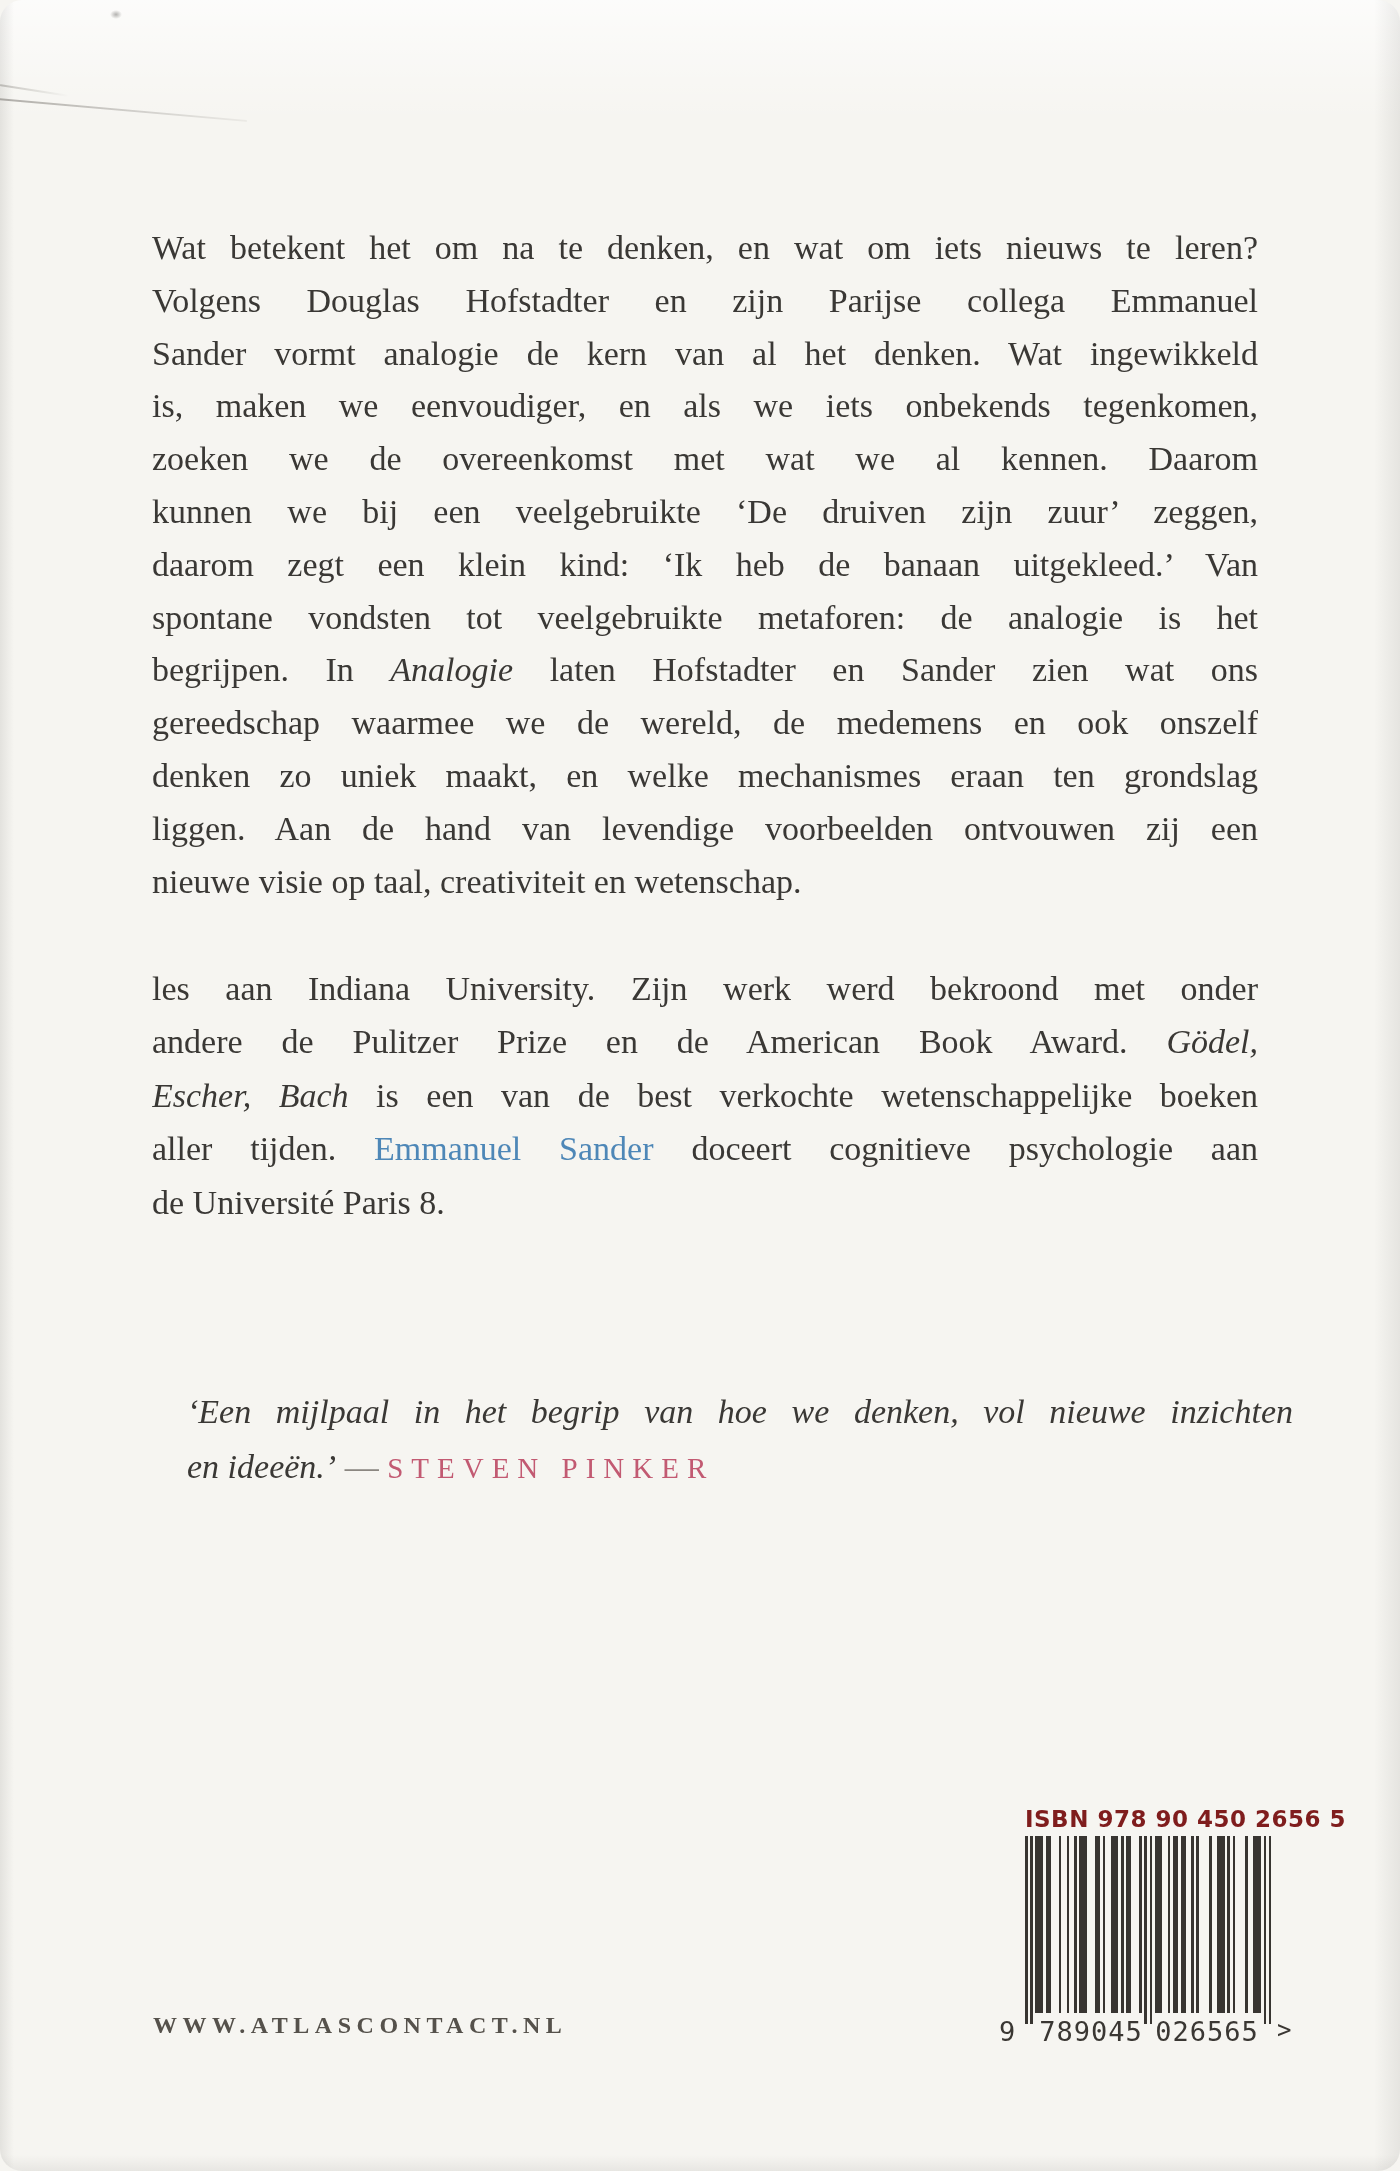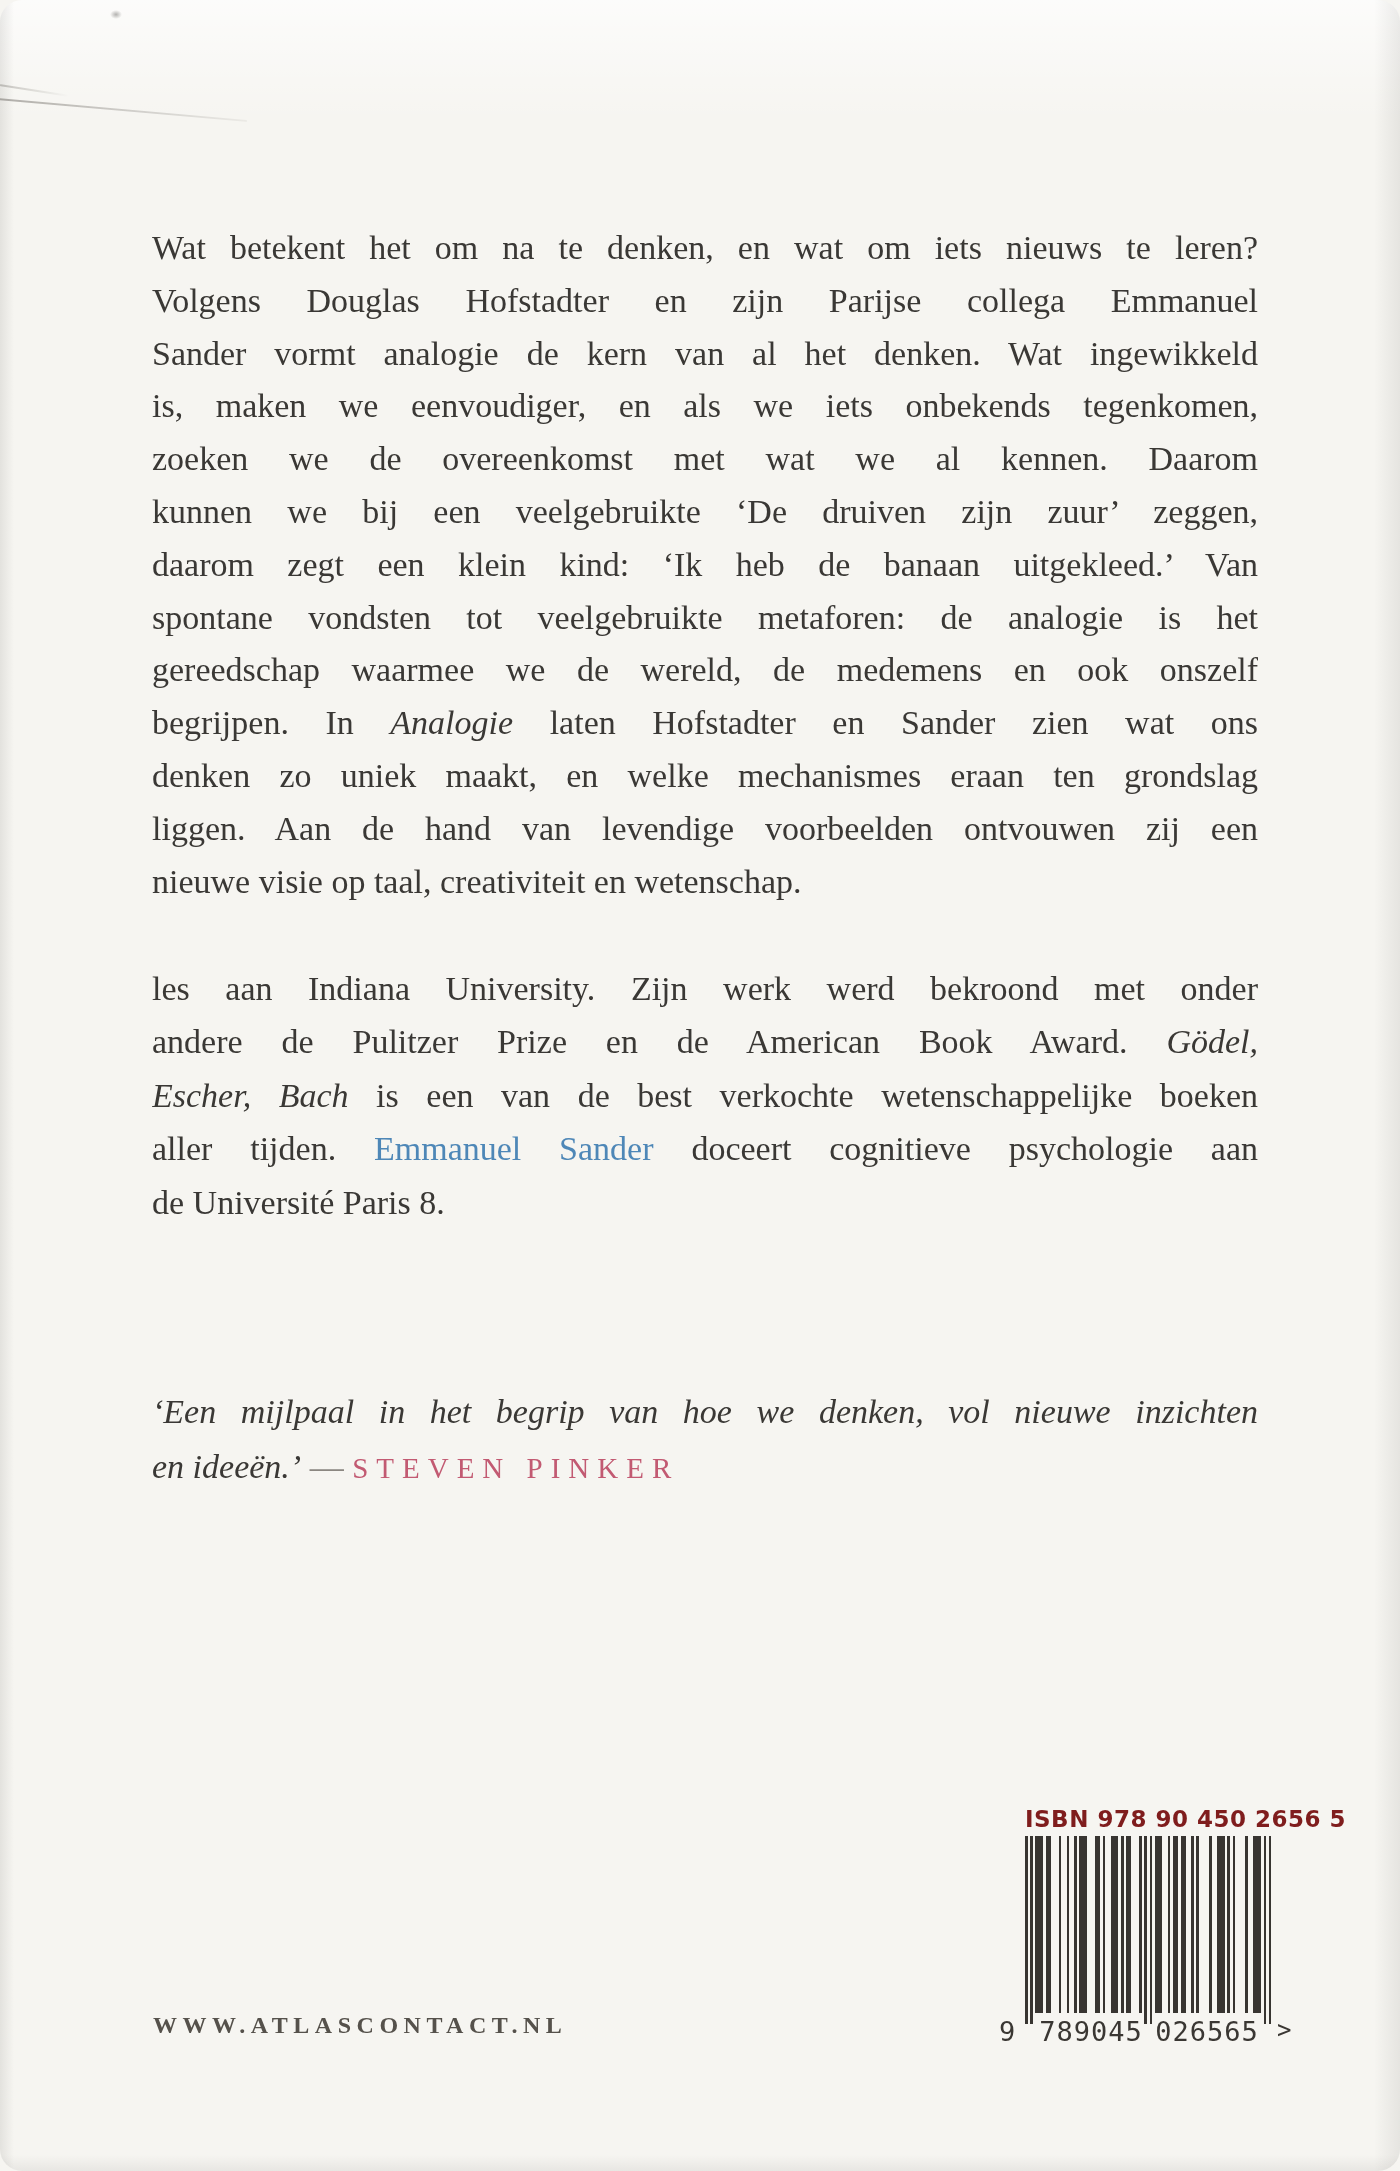--- a/index.html
+++ b/index.html
@@ -3,21 +3,21 @@
 <meta charset="utf-8">
 <title>Book back cover</title>
 <style>
   html,body{margin:0;padding:0;background:#f6f5f1;}
   .page{position:relative;width:1400px;height:2171px;background:#f6f5f1;overflow:hidden;
         font-family:"Liberation Serif",serif;color:#3a3835;border-radius:22px;}
   
   .para{position:absolute;left:152px;width:1106px;font-size:34px;color:#3a3835;}
   .p-syn{top:222px;line-height:52.8px;}
   .p-bio{top:962px;line-height:53.4px;}
-  .p-q1{top:1384px;line-height:55px;}
+  .p-q1{top:1384px;line-height:55px;margin-left:35px;}
   .p-q2{top:1542px;line-height:55px;}
   .tline{text-align:justify;text-align-last:justify;overflow:hidden;}
   .p-syn .tline{height:52.8px;} .p-bio .tline{height:53.4px;}
   .p-q1 .tline,.p-q2 .tline{height:55px;}
   .tline.tlast{text-align-last:left;}
   .it{font-style:italic;}
   .blue{color:#4e87b7;}
   .dash{color:#8b8781;}
   .caps{font-size:29px;letter-spacing:8px;color:#c25a72;}
   
@@ -71,22 +71,22 @@
 
   <div class="para p-syn">
       <div class="tline"><span>Wat betekent het om na te denken, en wat om iets nieuws te leren?</span></div>
       <div class="tline"><span>Volgens Douglas Hofstadter en zijn Parijse collega Emmanuel</span></div>
       <div class="tline"><span>Sander vormt analogie de kern van al het denken. Wat ingewikkeld</span></div>
       <div class="tline"><span>is, maken we eenvoudiger, en als we iets onbekends tegenkomen,</span></div>
       <div class="tline"><span>zoeken we de overeenkomst met wat we al kennen. Daarom</span></div>
       <div class="tline"><span>kunnen we bij een veelgebruikte ‘De druiven zijn zuur’ zeggen,</span></div>
       <div class="tline"><span>daarom zegt een klein kind: ‘Ik heb de banaan uitgekleed.’ Van</span></div>
       <div class="tline"><span>spontane vondsten tot veelgebruikte metaforen: de analogie is het</span></div>
+      <div class="tline"><span>begrijpen. In </span><span class="it">Analogie</span><span> laten Hofstadter en Sander zien wat ons</span></div>
       <div class="tline"><span>gereedschap waarmee we de wereld, de medemens en ook onszelf</span></div>
-      <div class="tline"><span>begrijpen. In </span><span class="it">Analogie</span><span> laten Hofstadter en Sander zien wat ons</span></div>
       <div class="tline"><span>denken zo uniek maakt, en welke mechanismes eraan ten grondslag</span></div>
       <div class="tline"><span>liggen. Aan de hand van levendige voorbeelden ontvouwen zij een</span></div>
       <div class="tline tlast"><span>nieuwe visie op taal, creativiteit en wetenschap.</span></div>
     </div>
 
   <div class="para p-bio">
       <div class="tline"><span>les aan Indiana University. Zijn werk werd bekroond met onder</span></div>
       <div class="tline"><span>andere de Pulitzer Prize en de American Book Award. </span><span class="it">Gödel,</span></div>
       <div class="tline"><span class="it">Escher, Bach</span><span> is een van de best verkochte wetenschappelijke boeken</span></div>
       <div class="tline"><span>aller tijden. </span><span class="blue">Emmanuel Sander</span><span> doceert cognitieve psychologie aan</span></div>

